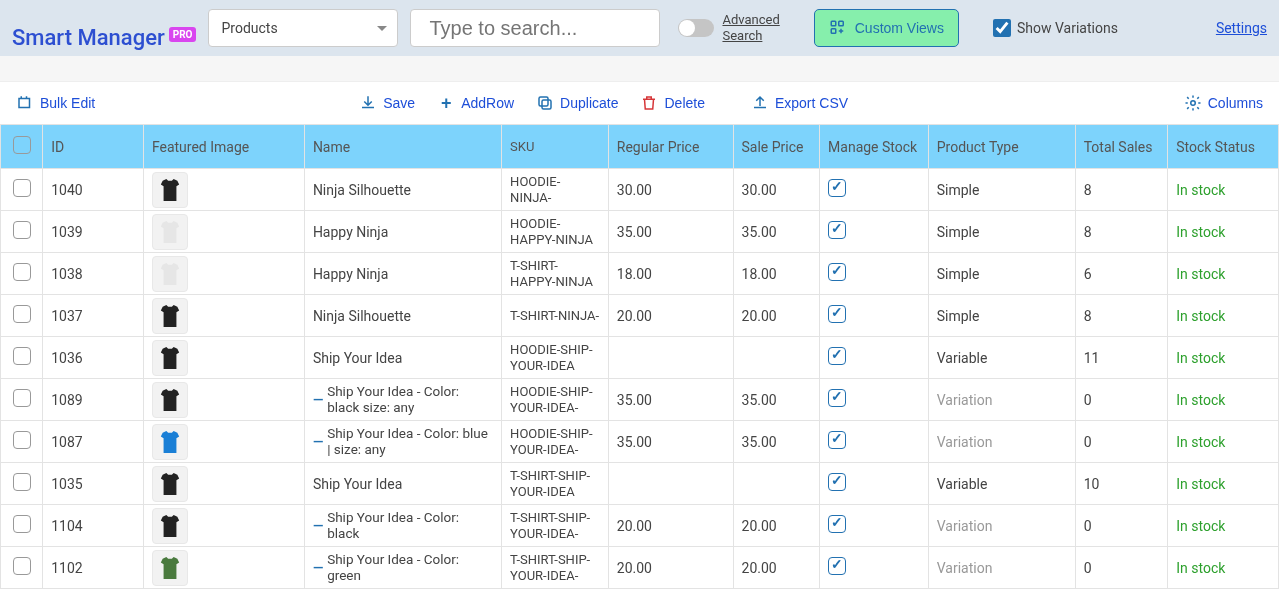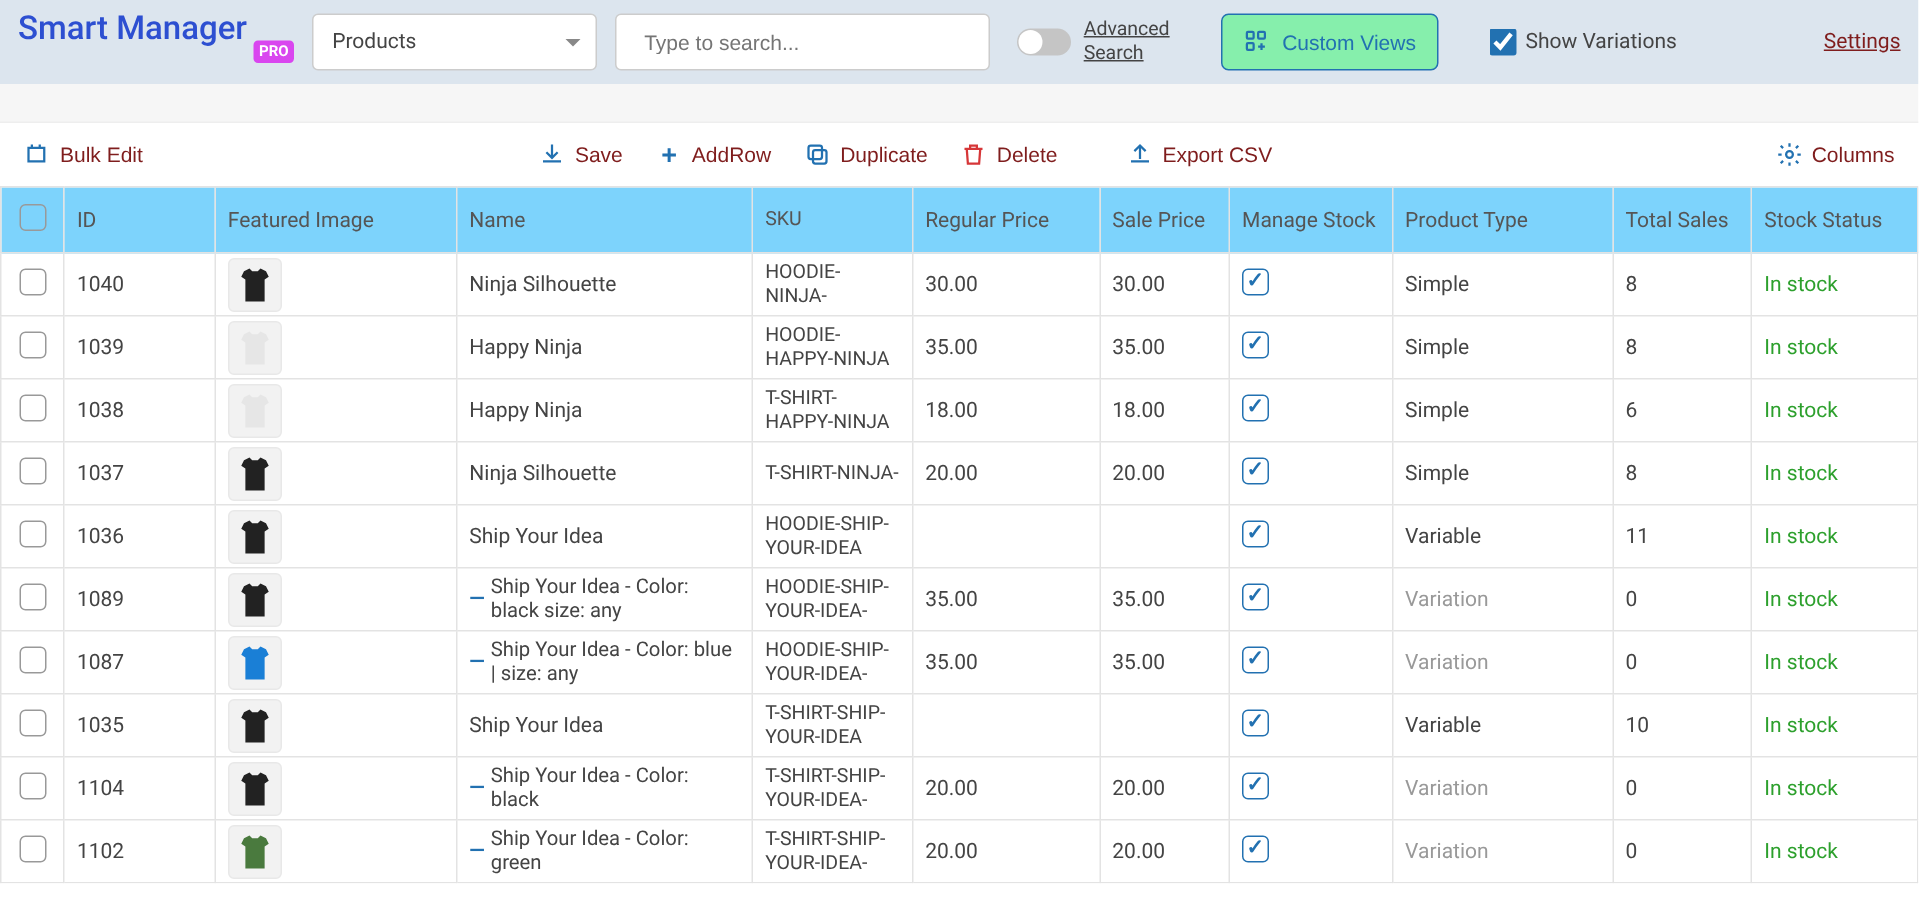--- a/index.html
+++ b/index.html
@@ -1,34 +1,34 @@
 <!DOCTYPE html>
 <html><head>
 <meta charset="utf-8">
 <style>
 * { box-sizing: border-box; margin: 0; padding: 0; }
 body { font-family: -apple-system, BlinkMacSystemFont, "Segoe UI", Roboto, sans-serif; font-size: 14px; color: #444; background: #fff; }
 .top-bar { background: #dce5ee; display: flex; align-items: center; padding: 8px 12px; gap: 12px; height: 56px; }
-.brand { font-size: 22px; color: #2d4fd1; font-weight: 500; display: flex; align-items: flex-start; gap: 4px; }
+.brand { font-size: 22px; color: #2d4fd1; font-weight: 500; display: flex; align-items: flex-end; gap: 4px; }
 .pro-badge { background: #d946ef; color: #fff; font-size: 10px; font-weight: bold; padding: 2px 4px; border-radius: 3px; position: relative; top: -8px; margin-top: 28px; }
 .dashboard-select { height: 38px; background: #fff; border: 1px solid #ccc; border-radius: 4px; padding: 0 30px 0 12px; font-size: 14px; width: 190px; position: relative; display: flex; align-items: center; cursor: pointer; }
 .dashboard-select::after { content: ""; position: absolute; right: 10px; top: 16px; border: 5px solid transparent; border-top-color: #888; }
-.search-box { height: 38px; width: 250px; border: 1px solid #ccc; border-radius: 4px; padding: 0 18px; font-size: 14px; color: #888; }
+.search-box { height: 38px; width: 250px; border: 1px solid #ccc; border-radius: 4px; padding: 0 18px; font-size: 20px; color: #888; }
 .toggle-wrap { display: flex; align-items: center; gap: 8px; margin-left: 6px; text-decoration: underline; }
 .switch { width: 36px; height: 18px; background: #c5c5c5; border-radius: 10px; position: relative; cursor: pointer; }
 .switch::after { content: ""; width: 16px; height: 16px; background: #fff; border-radius: 50%; position: absolute; top: 1px; left: 1px; }
 .toggle-label { font-size: 13px; line-height: 1.2; }
 .custom-views-btn { height: 38px; border: 1.5px solid #2271b1; border-radius: 5px; background: #86efac; color: #2271b1; padding: 0 14px; display: flex; align-items: center; gap: 8px; font-size: 14px; cursor: pointer; margin-left: 22px; }
 .check-wrap { display: flex; align-items: center; gap: 6px; margin-left: 22px; }
 .check-wrap input { width: 18px; height: 18px; accent-color: #2271b1; }
-.settings-link { margin-left: auto; color: #7f1d1d; text-decoration: underline; font-size: 14px; cursor: pointer; }
+.settings-link { margin-left: auto; color: #1d4ed8; text-decoration: underline; font-size: 14px; cursor: pointer; }
 .spacer-bar { height: 26px; background: #f6f6f6; border-bottom: 1px solid #eee; }
 .action-bar { display: flex; align-items: flex-start; padding: 12px 16px; gap: 24px; }
 .action-btn { display: flex; align-items: flex-start; gap: 6px; color: #2271b1; cursor: pointer; font-size: 14px; background: none; border: none; }
-.action-btn .lbl { color: #7f1d1d; line-height: 1.3; }
+.action-btn .lbl { color: #1d4ed8; line-height: 1.3; }
 .action-btn.multi .lbl { display: flex; }
 .action-bar .group-left { display: flex; gap: 24px; }
 .action-bar .group-mid { display: flex; gap: 22px; margin-left: 240px; }
 .action-bar .group-right { margin-left: auto; display: flex; gap: 8px; }
 .icon { width: 18px; height: 18px; display: inline-flex; align-items: center; justify-content: center; }
 .table-wrap { overflow-x: auto; }
 table { border-collapse: collapse; width: 100%; table-layout: fixed; }
 th, td { border: 1px solid #e3e3e3; padding: 0 8px; text-align: left; font-weight: normal; font-size: 14px; vertical-align: middle; height: 42px; }
 th { background: #7dd3fc; color: #555; height: 44px; }
 .col-check { width: 42px; text-align: center; }

